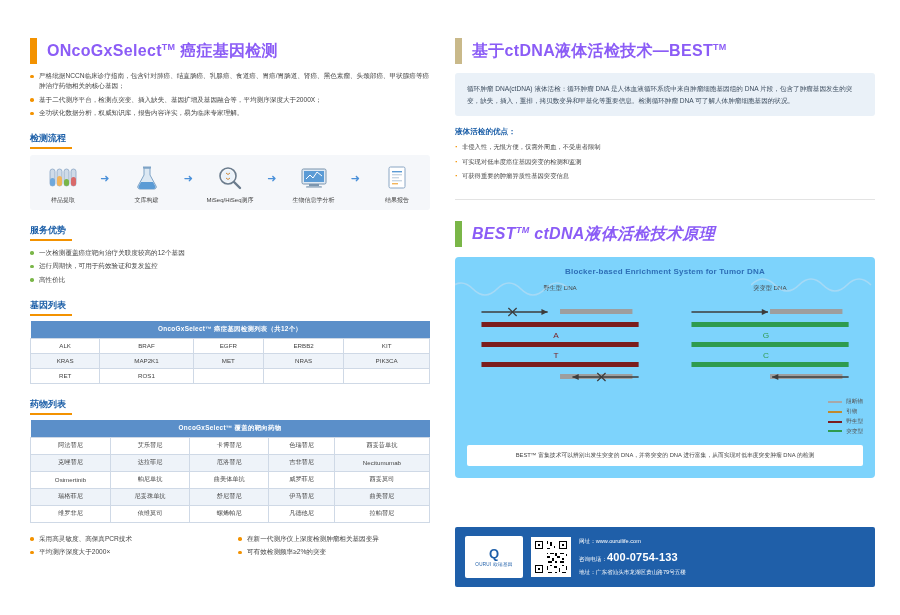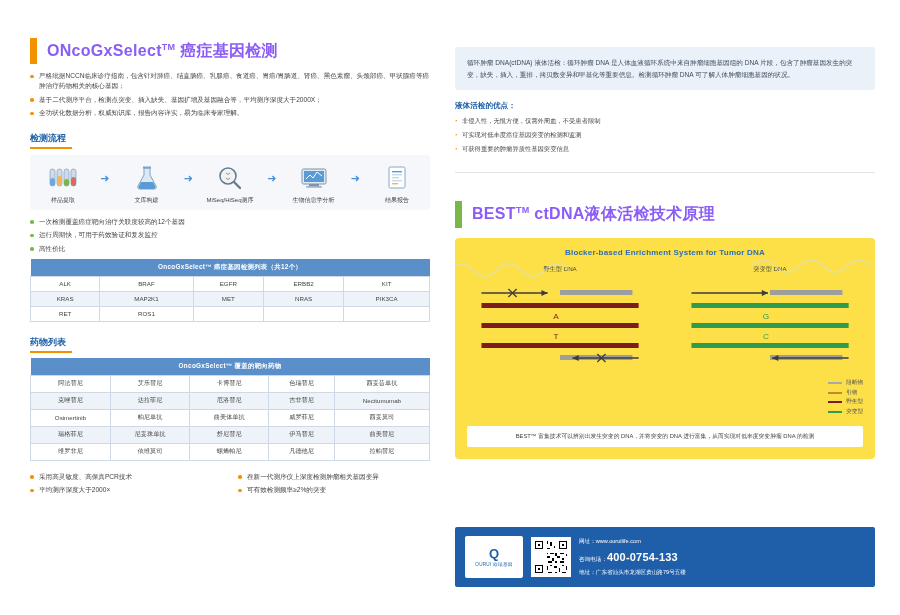--- a/index.html
+++ b/index.html
@@ -99,21 +99,21 @@
     position:relative; padding-left:7px; margin-bottom:5px;
     font-size:6.3px; color:#444; line-height:1.45;
   }
   ul.dash li:before {
     content:"·"; position:absolute; left:0; top:-1px;
     color:#f39200; font-weight:bold; font-size:9px;
   }
 
   
   .fig-wrap {
-    position:relative; margin-top:10px; background:#fde047;
+    position:relative; margin-top:10px; background:#7dd3fc;
     border-radius:4px; padding:10px 12px 12px 12px; overflow:hidden;
   }
   .fig-title {
     text-align:center; color:#2e6fb7; font-size:8px; font-weight:bold;
     letter-spacing:.2px; margin-bottom:8px;
   }
   .dna-cols { display:flex; justify-content:space-between; }
   .dna-col { width:47%; }
   .dna-lbl { text-align:center; font-size:6.2px; color:#444; margin-bottom:5px; }
   .legend { font-size:5.6px; color:#555; line-height:1.75; }
@@ -250,26 +250,34 @@
             <rect x="8" y="9" width="10" height="1.4" fill="#c9d6e3"></rect>
             <rect x="8" y="12" width="7" height="1.4" fill="#c9d6e3"></rect>
             <rect x="8" y="15" width="10" height="1.4" fill="#c9d6e3"></rect>
             <rect x="8" y="18" width="6" height="1.4" fill="#f3b45a"></rect>
           </svg>
         </div>
         <div class="flow-lbl">结果报告</div>
       </div>
     </div>
 
+    <div class="sub-h">
+      <span>服务优势</span>
+      <div class="sub-underline"></div>
+    </div>
     <ul class="bul green">
       <li>一次检测覆盖癌症靶向治疗关联度较高的12个基因</li>
       <li>运行周期快，可用于药效验证和复发监控</li>
       <li>高性价比</li>
     </ul>
 
+    <div class="sub-h">
+      <span>基因列表</span>
+      <div class="sub-underline"></div>
+    </div>
     <table class="gt">
       <tbody>
           <tr>
             <th class="cap" colspan="5">OncoGxSelect™ 癌症基因检测列表（共12个）</th>
           </tr>
       <tr>
         <td>ALK</td>
         <td>BRAF</td>
         <td>EGFR</td>
         <td>ERBB2</td>
@@ -350,37 +358,43 @@
         <ul class="bul">
           <li>在新一代测序仪上深度检测肿瘤相关基因变异</li>
           <li>可有效检测频率≥2%的突变</li>
         </ul>
       </div>
     </div>
   </div>
 
   <div class="col-right">
 
+    <div class="title-block">
+      <div class="title-bar tan"></div>
+      <div class="title-txt">
+        <span>基于ctDNA液体活检技术—BEST</span><sup>TM</sup>
+      </div>
+    </div>
 
     <div class="panel">循环肿瘤 DNA(ctDNA) 液体活检：循环肿瘤 DNA 是人体血液循环系统中来自肿瘤细胞基因组的 DNA 片段，包含了肿瘤基因发生的突变，缺失，插入，重排，拷贝数变异和甲基化等重要信息。检测循环肿瘤 DNA 可了解人体肿瘤细胞基因的状况。</div>
 
     <div class="two-col">
       <div>
         <div class="col-h">液体活检的优点：</div>
         <ul class="dash">
           <li>非侵入性，无恨方便，仅需外周血，不受患者限制</li>
           <li>可实现对低丰度癌症基因突变的检测和监测</li>
           <li>可获得重要的肿瘤异质性基因突变信息</li>
         </ul>
       </div>
     </div>
 
     <div class="hr-soft"></div>
 
-    <div class="title-block" style="margin-top:28px;">
+    <div class="title-block" style="margin-top:21px;font-style:italic;">
       <div class="title-bar green"></div>
       <div class="title-txt">
         <span>BEST</span><sup>TM</sup>
         <span>ctDNA液体活检技术原理</span>
       </div>
     </div>
 
     <div class="fig-wrap">
 
       <svg class="squig" style="left:-6px;top:18px;" width="130" height="26" viewBox="0 0 130 26">

